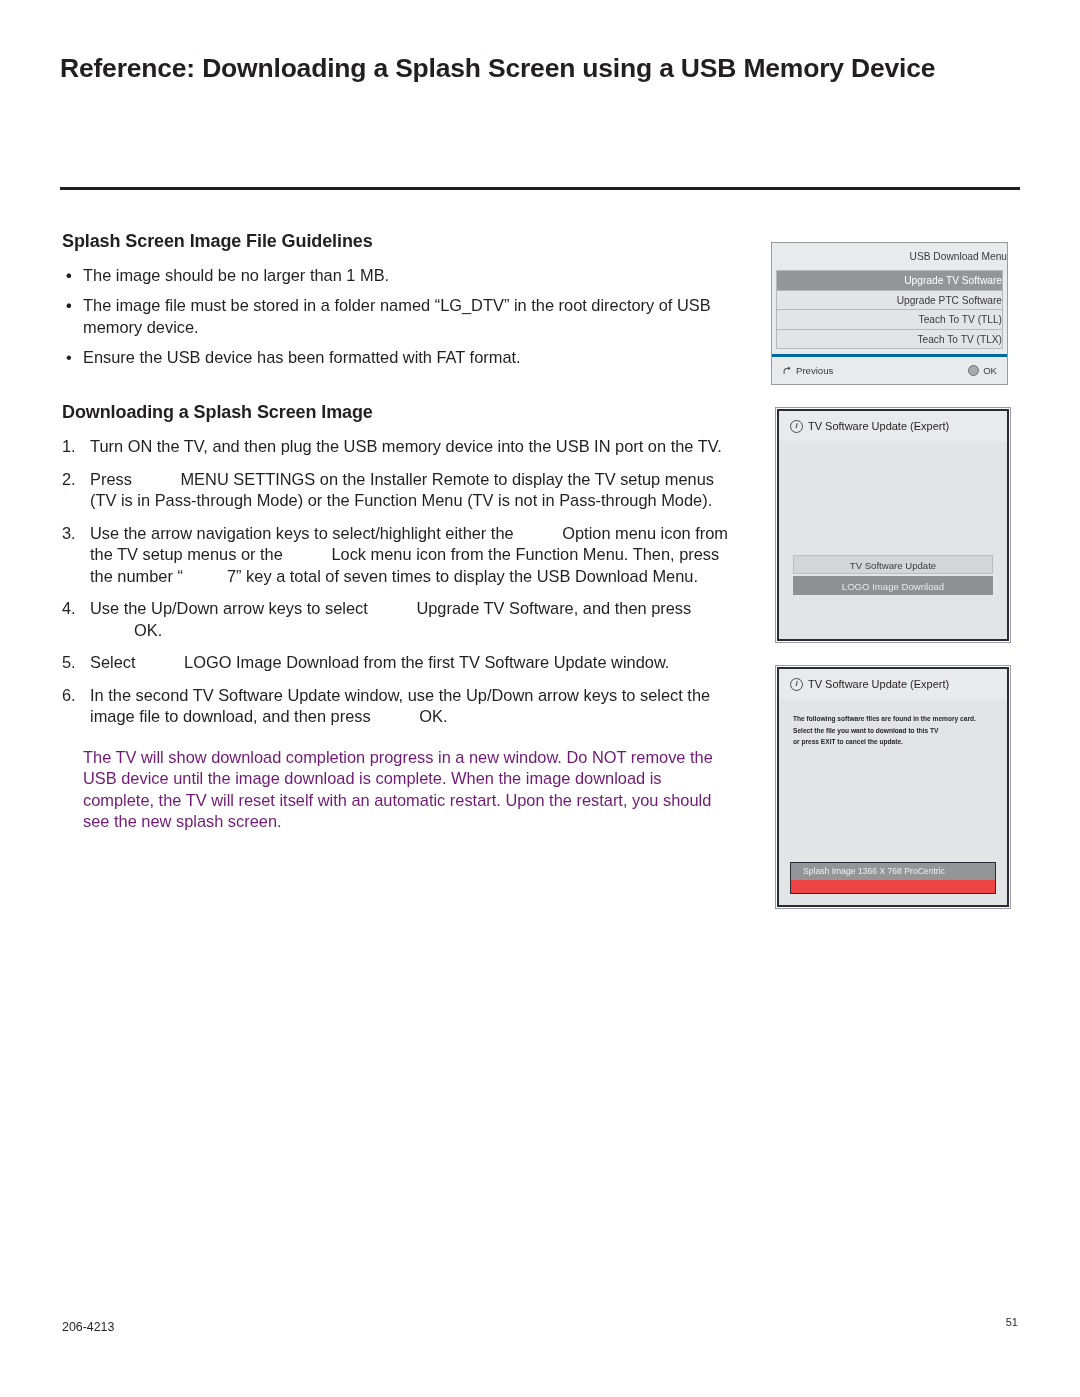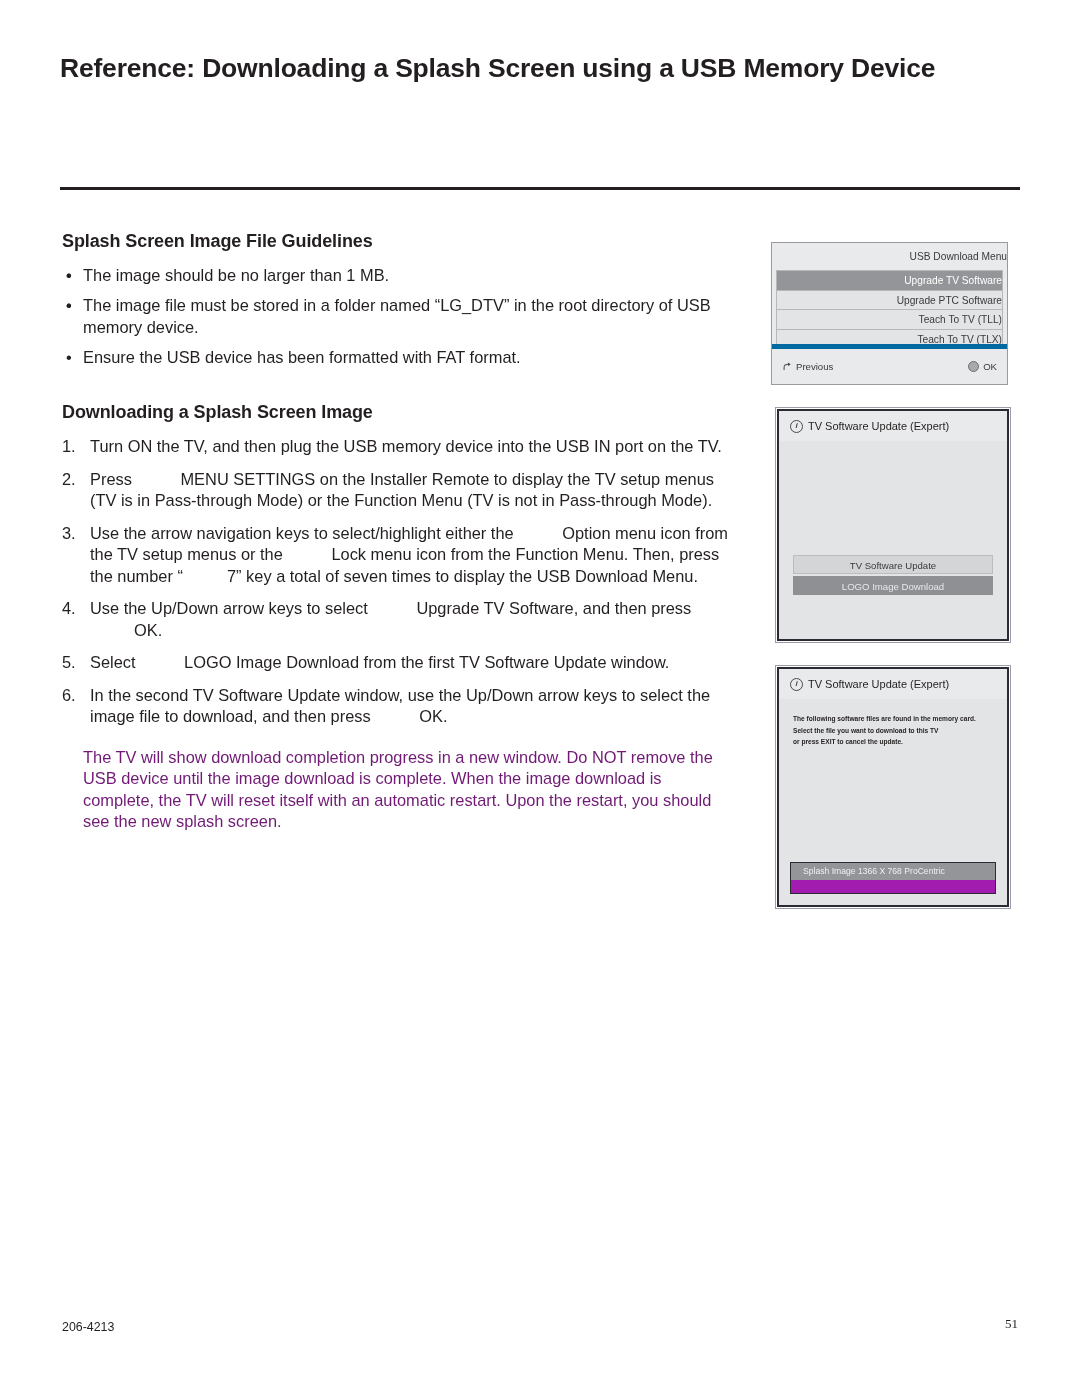--- a/index.html
+++ b/index.html
@@ -151,22 +151,22 @@
   }
   .usb-row.selected {
     background: #939598;
     color: #ffffff;
   }
   .usb-footer {
     position: absolute;
     left: 0;
     right: 0;
     bottom: 0;
-    height: 40px;
-    border-top: 5px solid #0369a1;
+    height: 30px;
+    border-top: 3px solid #0369a1;
     display: flex;
     align-items: center;
     justify-content: space-between;
     padding: 0 10px;
     box-sizing: border-box;
     font-size: 9.6px;
     color: #3a3a3c;
     gap: 18px;
   }
   .foot-item { display: flex; align-items: center; gap: 4px; }
@@ -250,21 +250,21 @@
     background: #8e9093;
     color: #e8e8ea;
     border-color: #8e9093;
   }
   .file-list {
     position: absolute;
     left: 11px;
     right: 11px;
     bottom: 11px;
     border: 1.5px solid #2b2b35;
-    background: #a21caf;
+    background: #ef4444;
     box-sizing: border-box;
   }
   .file-row {
     height: 17px;
     line-height: 17px;
     padding-left: 12px;
     font-size: 8.6px;
     color: #3a3a3c;
     box-sizing: border-box;
   }
@@ -279,24 +279,23 @@
     position: absolute;
     left: 62px;
     top: 1320px;
     font-size: 12.4px;
     color: #231f20;
   }
   .footer-right {
     position: absolute;
     right: 62px;
     top: 1316px;
-    font-size: 13px;
+    font-size: 11px;
     color: #231f20;
     font-weight: normal;
-    font-family: Liberation Serif, serif;
   }
 </style>
 </head>
 <body>
 
 <div class="page-title">Reference: Downloading a Splash Screen using a USB Memory Device</div>
 <div class="header-rule"></div>
 
 <div class="content-col">
 

